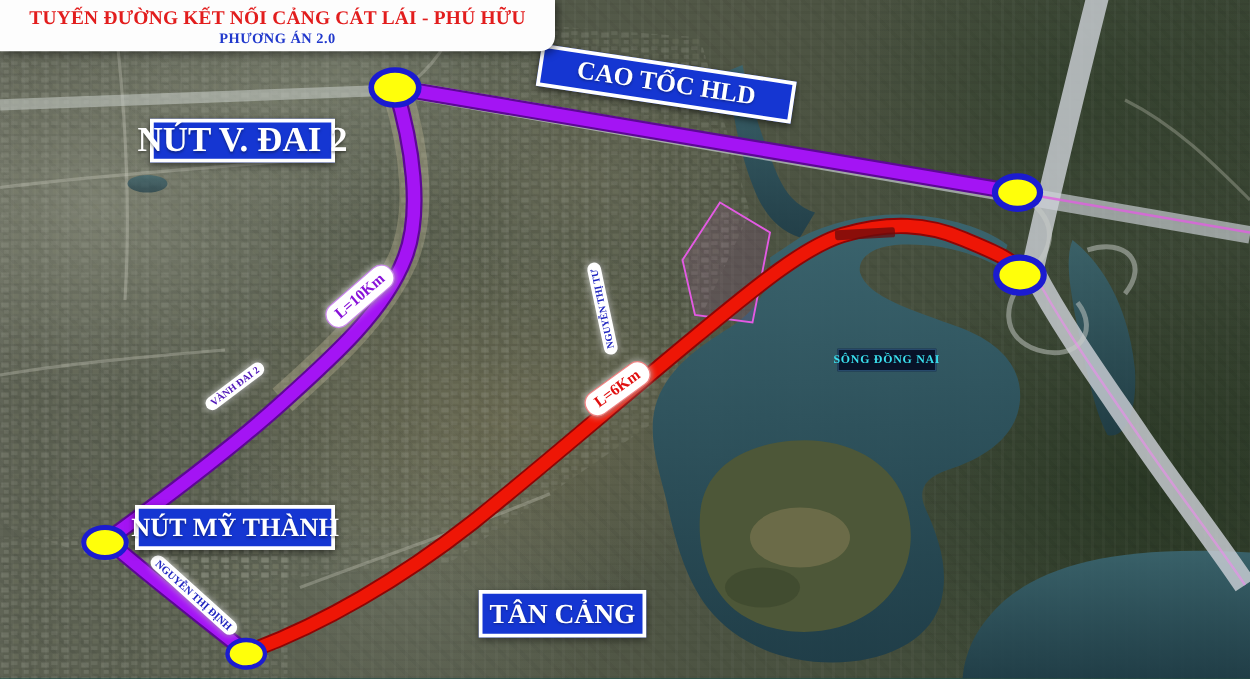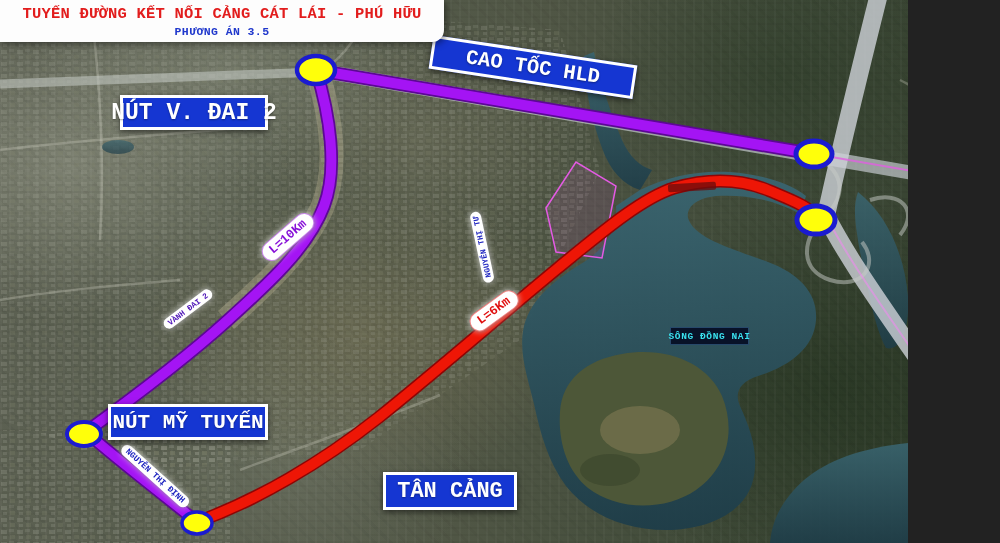--- a/index.html
+++ b/index.html
@@ -1,18 +1,18 @@
 <!DOCTYPE html>
 <html><head>
 <meta charset="utf-8">
 <style>
   html,body{margin:0;padding:0;background:#222;}
   .stage{
-    position:relative;width:908px;height:543px;overflow:hidden;
-    font-family:Liberation Mono, monospace;
+    position:relative;width:1000px;height:543px;overflow:hidden;
+    font-family:Liberation Serif, serif;
     background-color:#0f766e;
   }
   .terrain{
     position:absolute;inset:0;
     background-image:
       radial-gradient(ellipse 320px 220px at 8% 30%, rgba(165,168,152,.45), transparent 70%),
       radial-gradient(ellipse 280px 170px at 26% 12%, rgba(152,156,140,.40), transparent 70%),
       radial-gradient(ellipse 220px 160px at 46% 26%, rgba(128,126,102,.35), transparent 70%),
       radial-gradient(ellipse 320px 210px at 40% 62%, rgba(146,134,96,.33), transparent 70%),
       radial-gradient(ellipse 260px 190px at 32% 86%, rgba(128,132,116,.40), transparent 70%),
@@ -37,21 +37,21 @@
   .title-l3{color:#2038cc;font-weight:800;font-size:11.5px;margin-top:1px;letter-spacing:.4px;}
   .sign{
     position:absolute;display:flex;align-items:center;justify-content:center;
     background:#1536d2;color:#fff;font-weight:bold;border:3px solid #fff;
     box-shadow:0 2px 6px rgba(0,0,0,.55);white-space:nowrap;z-index:20;
     text-shadow:0 1px 2px rgba(0,0,0,.35);box-sizing:border-box;
   }
   .river-sign{
     position:absolute;display:flex;align-items:center;justify-content:center;
     background:#081228;color:#3ae0ee;font-weight:bold;border:1px solid #27496b;
-    font-size:9.5px;letter-spacing:.6px;z-index:20;white-space:nowrap;box-sizing:border-box;margin-top:48px;
+    font-size:9.5px;letter-spacing:.6px;z-index:20;white-space:nowrap;box-sizing:border-box;
   }
   .pill{
     position:absolute;background:#ffffff;border-radius:10px;z-index:18;
     display:flex;align-items:center;justify-content:center;font-weight:bold;
     white-space:nowrap;box-shadow:0 0 6px rgba(255,255,255,.75), 0 1px 3px rgba(0,0,0,.35);
     box-sizing:border-box;
   }
 </style>
 </head>
 <body>
@@ -135,26 +135,26 @@
       <ellipse cx="316" cy="70" rx="19" ry="14" stroke-width="4.5" fill="#ffff0a"></ellipse>
       <ellipse cx="814" cy="154" rx="18" ry="13" stroke-width="5" fill="#ffff0a"></ellipse>
       <ellipse cx="816" cy="220" rx="19" ry="14" stroke-width="5" fill="#ffff0a"></ellipse>
       <ellipse cx="84" cy="434" rx="17" ry="12" stroke-width="4" fill="#ffff0a"></ellipse>
       <ellipse cx="197" cy="523" rx="15" ry="11" stroke-width="3.5" fill="#ffff0a"></ellipse>
     </g>
   </svg>
 
   <div class="title-box">
     <div class="title-l1">TUYẾN ĐƯỜNG KẾT NỐI CẢNG CÁT LÁI - PHÚ HỮU</div>
-    <div class="title-l3">PHƯƠNG ÁN 3.5</div>
+    <div class="title-l3">PHƯƠNG ÁN 2.0</div>
   </div>
 
-  <div class="sign" style="left:120px;top:95px;width:148px;height:35px;font-size:23px;">NÚT V. ĐAI 2</div>
+  <div class="sign" style="left:120px;top:95px;width:148px;height:35px;font-size:28px;">NÚT V. ĐAI 2</div>
   <div class="sign" style="left:430px;top:50px;width:206px;height:34px;font-size:20.5px;transform:rotate(8.5deg);">CAO TỐC HLD</div>
-  <div class="sign" style="left:108px;top:404px;width:160px;height:36px;font-size:21px;">NÚT MỸ TUYẾN</div>
+  <div class="sign" style="left:108px;top:404px;width:160px;height:36px;font-size:21px;">NÚT MỸ THÀNH</div>
   <div class="sign" style="left:383px;top:472px;width:134px;height:38px;font-size:22px;">TÂN CẢNG</div>
 
   <div class="river-sign" style="left:670px;top:279px;width:79px;height:18px;">SÔNG ĐỒNG NAI</div>
 
   <div class="pill" style="left:288px;top:237px;padding:2px 8px;font-size:12.5px;color:#8812d8;border:1.5px solid rgba(160,40,220,.55);transform:translate(-50%,-50%) rotate(-41deg);">L=10Km</div>
   <div class="pill" style="left:494px;top:311px;padding:2px 8px;font-size:12.5px;color:#e01010;border:1.5px solid rgba(230,30,30,.55);transform:translate(-50%,-50%) rotate(-36deg);">L=6Km</div>
   <div class="pill" style="left:188px;top:309px;padding:1px 5px;font-size:8px;color:#5018b8;transform:translate(-50%,-50%) rotate(-37deg);">VÀNH ĐAI 2</div>
   <div class="pill" style="left:155px;top:476px;padding:1px 5px;font-size:8.5px;color:#2026c0;transform:translate(-50%,-50%) rotate(42deg);">NGUYỄN THỊ ĐỊNH</div>
   <div class="pill" style="left:482px;top:247px;padding:1px 5px;font-size:8px;color:#2026c0;transform:translate(-50%,-50%) rotate(-102deg);">NGUYỄN THỊ TƯ</div>
 </div>

